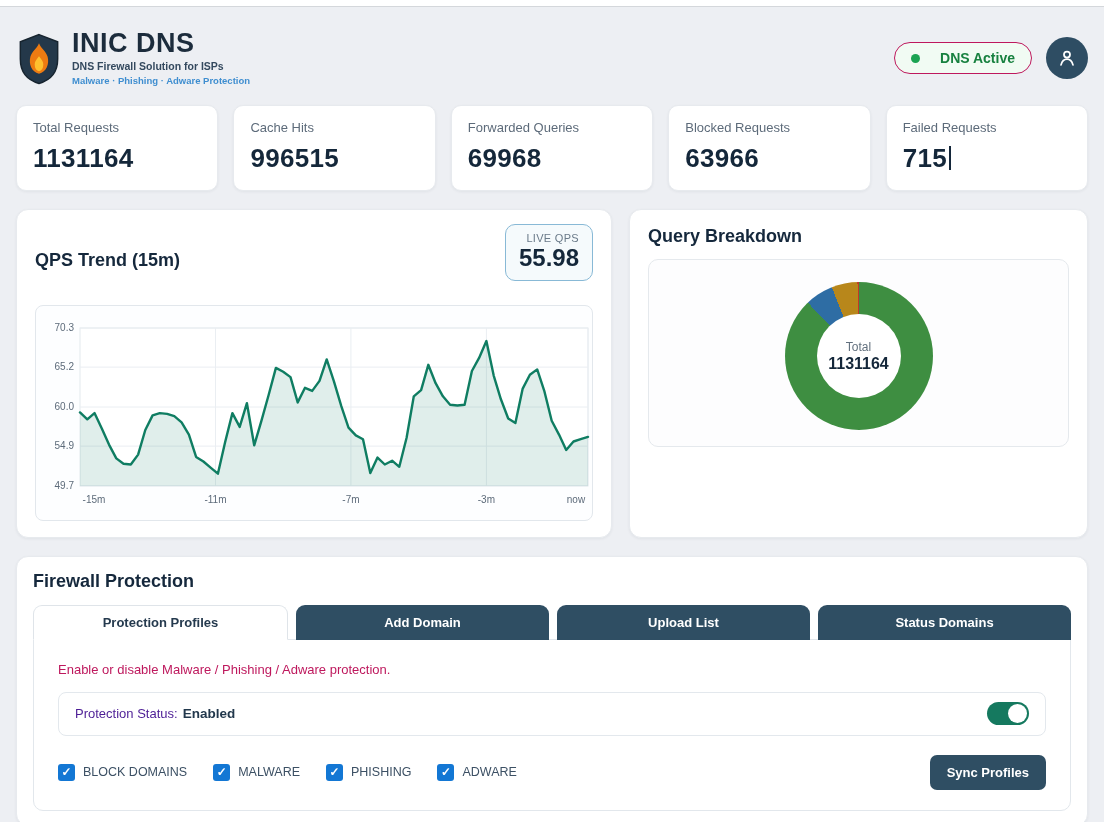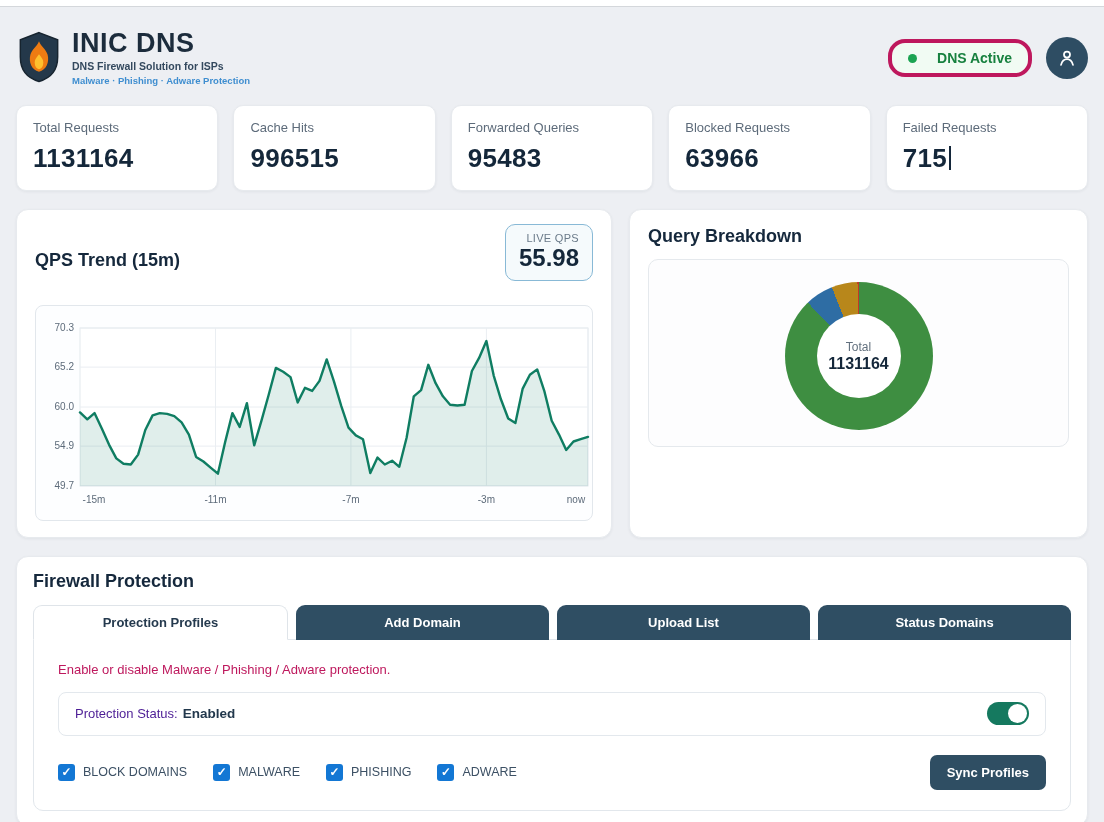--- a/index.html
+++ b/index.html
@@ -7,27 +7,27 @@
   body {
     width:1104px; height:822px; overflow:hidden;
     background:#edeff3; color:#16293c;
     font-family:"Liberation Sans", sans-serif;
   }
   .topbar { height:7px; background:#ffffff; border-bottom:1px solid #d4d7db; }
   .container { padding:8px 16px 12px; }
 
   
   .app-header { display:flex; align-items:center; height:86px; }
-  .logo-block { display:flex; align-items:flex-start; gap:10px; }
+  .logo-block { display:flex; align-items:flex-end; gap:10px; }
   .logo-shield { width:46px; height:54px; }
   .logo-text .title { font-size:27px; font-weight:800; color:#1c2c3c; letter-spacing:.5px; line-height:1; }
   .logo-text .subtitle { font-size:10.5px; font-weight:700; color:#34495e; margin-top:3px; }
   .logo-text .tagline { font-size:9.5px; font-weight:600; color:#3f8ed0; margin-top:3px; }
   .spacer { flex:1; }
-  .dns-badge { display:flex; align-items:center; gap:20px; background:#f1fbf3; border:4px solid #be185d;
+  .dns-badge { display:flex; align-items:center; gap:20px; background:#f1fbf3; border:1px solid #be185d;
     color:#17813f; border-radius:17px; padding:7px 16px; font-size:14px; font-weight:600; margin-right:14px; }
   .dns-dot { width:9px; height:9px; border-radius:50%; background:#1ba352; }
   .avatar { width:42px; height:42px; border-radius:50%; background:#2e4d63; display:flex;
     align-items:center; justify-content:center; cursor:pointer; border:none; }
 
   
   .stats-row { display:flex; gap:15px; margin-top:4px; }
   .stat-card { flex:1; background:#fff; border:1px solid #e7eaee; border-radius:10px;
     box-shadow:0 1px 3px rgba(20,30,50,.06); padding:14px 16px 16px; }
   .stat-label { font-size:13px; color:#5d6b7a; }
@@ -124,21 +124,21 @@
     <div class="stat-card">
       <div class="stat-label">Total Requests</div>
       <div class="stat-value">1131164</div>
     </div>
     <div class="stat-card">
       <div class="stat-label">Cache Hits</div>
       <div class="stat-value">996515</div>
     </div>
     <div class="stat-card">
       <div class="stat-label">Forwarded Queries</div>
-      <div class="stat-value">95483</div>
+      <div class="stat-value">69968</div>
     </div>
     <div class="stat-card">
       <div class="stat-label">Blocked Requests</div>
       <div class="stat-value">63966</div>
     </div>
     <div class="stat-card">
       <div class="stat-label">Failed Requests</div>
       <div class="stat-value"><span>715</span><span class="caret"></span></div>
     </div>
   </div>

